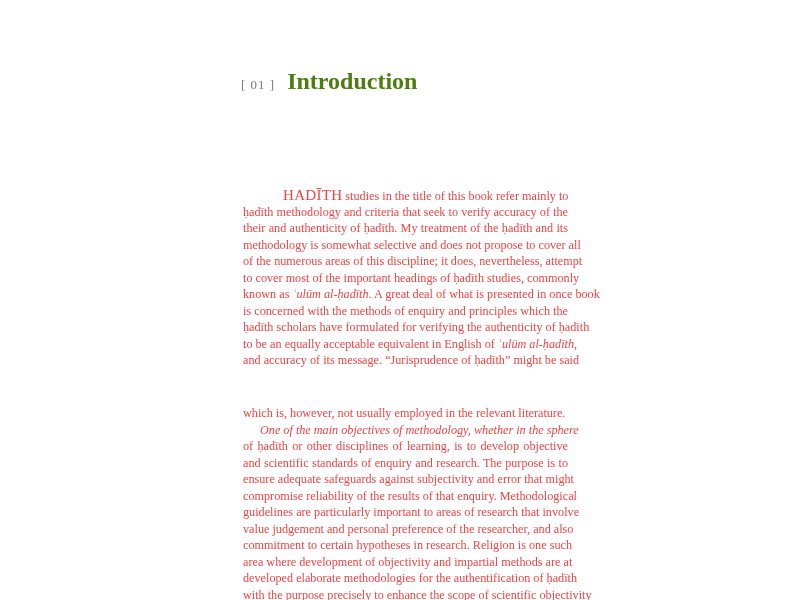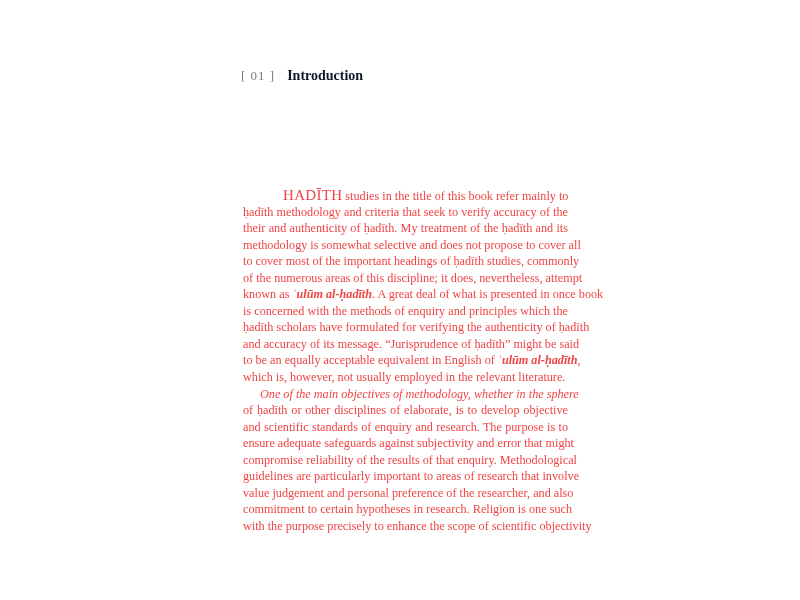--- a/index.html
+++ b/index.html
@@ -29,86 +29,89 @@
       align-items: baseline;
       white-space: nowrap;
     }
     .chapter-number {
       font-size: 13px;
       color: #7a7a7a;
       letter-spacing: 1px;
       margin-right: 12px;
     }
     .chapter-title {
-      font-size: 14px;
+      font-size: 24px;
       font-weight: bold;
-      color: #0f172a;
+      color: #4d7c0f;
     }
     .body-text {
       position: absolute;
       left: 243px;
       top: 187px;
       width: 325px;
       font-size: 12.2px;
       line-height: 16.55px;
       color: #ef4444;
       text-align: justify;
     }
     .line {
       display: block;
       white-space: nowrap;
       text-align-last: justify;
       text-align: justify;
       height: 16.55px;
     }
     .line.last {
       text-align-last: left;
+      margin-top: 36px;
     }
     .lead-line {
       padding-left: 40px;
     }
     .lead-word {
       font-size: 15px;
       letter-spacing: 0.3px;
     }
     .indent {
       padding-left: 17px;
       font-style: italic;
     }
-    em { font-style: italic; font-weight: bold; }
+    em { font-style: italic; }
   </style>
 </head>
 <body>
 
 <div class="page">
 
   <div class="chapter-heading">
     <span class="chapter-number">[ 01 ]</span>
     <span class="chapter-title">Introduction</span>
   </div>
 
   <div class="body-text">
 
     <span class="line lead-line"><span class="lead-word">HADĪTH</span><span> studies in the title of this book refer mainly to</span></span>
     <span class="line">ḥadīth methodology and criteria that seek to verify accuracy of the</span>
     <span class="line">their and authenticity of ḥadīth. My treatment of the ḥadīth and its</span>
     <span class="line">methodology is somewhat selective and does not propose to cover all</span>
+    <span class="line">of the numerous areas of this discipline; it does, nevertheless, attempt</span>
     <span class="line">to cover most of the important headings of ḥadīth studies, commonly</span>
-    <span class="line">of the numerous areas of this discipline; it does, nevertheless, attempt</span>
     <span class="line"><span>known as </span><em>ʿulūm al-ḥadīth</em><span>. A great deal of what is presented in once book</span></span>
     <span class="line">is concerned with the methods of enquiry and principles which the</span>
     <span class="line">ḥadīth scholars have formulated for verifying the authenticity of ḥadīth</span>
+    <span class="line"><span>to be an equally acceptable equivalent in English of </span><em>ʿulūm al-ḥadīth</em><span>,</span></span>
     <span class="line">and accuracy of its message. “Jurisprudence of ḥadīth” might be said</span>
-    <span class="line"><span>to be an equally acceptable equivalent in English of </span><em>ʿulūm al-ḥadīth</em><span>,</span></span>
     <span class="line last">which is, however, not usually employed in the relevant literature.</span>
 
     <span class="line indent">One of the main objectives of methodology, whether in the sphere</span>
-    <span class="line">of ḥadīth or other disciplines of elaborate, is to develop objective</span>
+    <span class="line">of ḥadīth or other disciplines of learning, is to develop objective</span>
     <span class="line">and scientific standards of enquiry and research. The purpose is to</span>
     <span class="line">ensure adequate safeguards against subjectivity and error that might</span>
     <span class="line">compromise reliability of the results of that enquiry. Methodological</span>
     <span class="line">guidelines are particularly important to areas of research that involve</span>
     <span class="line">value judgement and personal preference of the researcher, and also</span>
     <span class="line">commitment to certain hypotheses in research. Religion is one such</span>
+    <span class="line">area where development of objectivity and impartial methods are at</span>
+    <span class="line">developed elaborate methodologies for the authentification of ḥadīth</span>
     <span class="line">with the purpose precisely to enhance the scope of scientific objectivity</span>
   </div>
 
 </div>
 
 </body></html>

